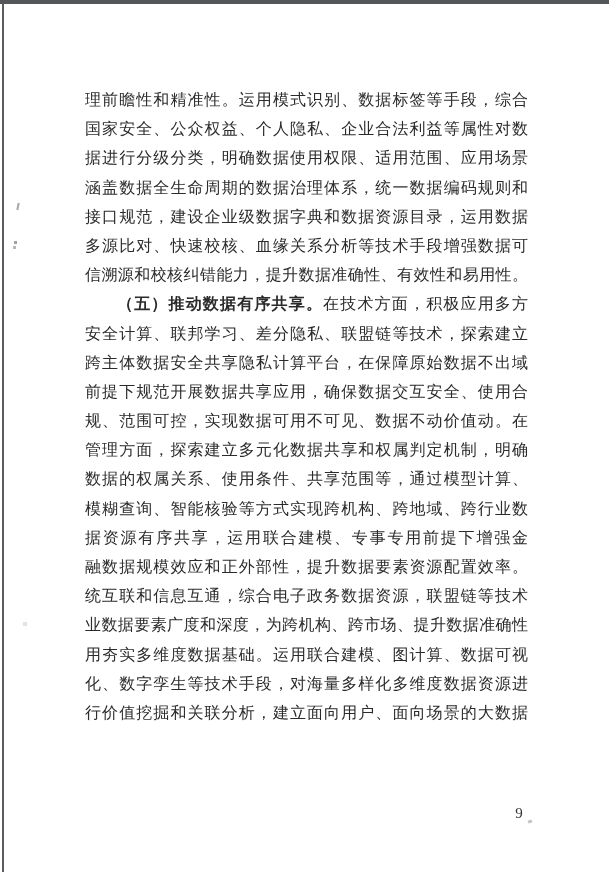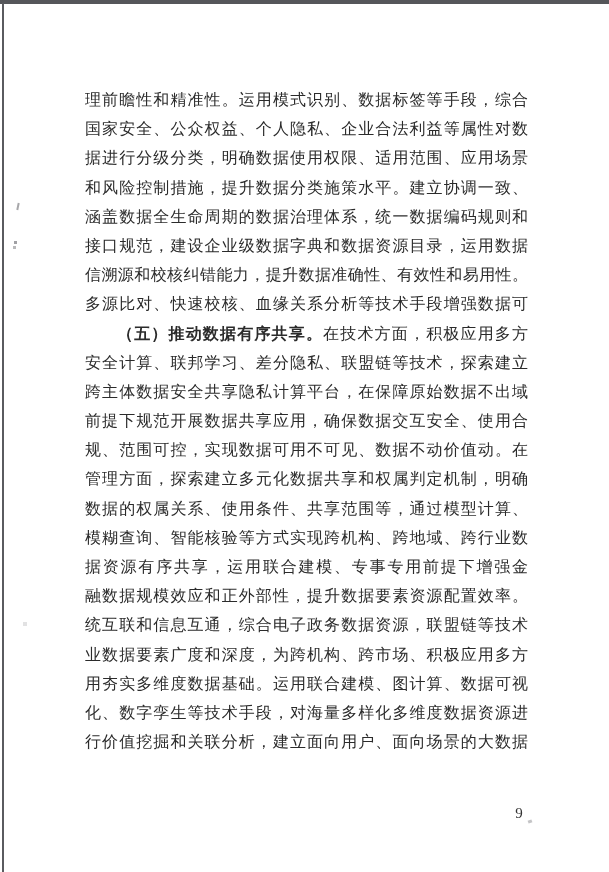--- a/index.html
+++ b/index.html
@@ -63,37 +63,36 @@
   <div class="speck speck-a"></div>
   <div class="speck speck-b1"></div>
   <div class="speck speck-b2"></div>
   <div class="speck speck-c"></div>
   <div class="speck speck-d"></div>
 
   <div class="textblock">
     <div class="line"><span>理前瞻性和精准性。运用模式识别、数据标签等手段，综合</span></div>
     <div class="line"><span>国家安全、公众权益、个人隐私、企业合法利益等属性对数</span></div>
     <div class="line"><span>据进行分级分类，明确数据使用权限、适用范围、应用场景</span></div>
-    <div class="line"><span>和风险控制措施，提升数据分类施策水平。建立协调一致、</span></div>
     <div class="line"><span>涵盖数据全生命周期的数据治理体系，统一数据编码规则和</span></div>
     <div class="line"><span>接口规范，建设企业级数据字典和数据资源目录，运用数据</span></div>
+    <div class="line"><span>多源比对、快速校核、血缘关系分析等技术手段增强数据可</span></div>
     <div class="line"><span>信溯源和校核纠错能力，提升数据准确性、有效性和易用性。</span></div>
-    <div class="line"><span>多源比对、快速校核、血缘关系分析等技术手段增强数据可</span></div>
     <div class="line indent"><span class="head">（五）推动数据有序共享。</span><span>在技术方面，积极应用多方</span></div>
     <div class="line"><span>安全计算、联邦学习、差分隐私、联盟链等技术，探索建立</span></div>
     <div class="line"><span>跨主体数据安全共享隐私计算平台，在保障原始数据不出域</span></div>
     <div class="line"><span>前提下规范开展数据共享应用，确保数据交互安全、使用合</span></div>
     <div class="line"><span>规、范围可控，实现数据可用不可见、数据不动价值动。在</span></div>
     <div class="line"><span>管理方面，探索建立多元化数据共享和权属判定机制，明确</span></div>
     <div class="line"><span>数据的权属关系、使用条件、共享范围等，通过模型计算、</span></div>
     <div class="line"><span>模糊查询、智能核验等方式实现跨机构、跨地域、跨行业数</span></div>
     <div class="line"><span>据资源有序共享，运用联合建模、专事专用前提下增强金</span></div>
     <div class="line"><span>融数据规模效应和正外部性，提升数据要素资源配置效率。</span></div>
     <div class="line"><span>统互联和信息互通，综合电子政务数据资源，联盟链等技术</span></div>
-    <div class="line"><span>业数据要素广度和深度，为跨机构、跨市场、积极应用多方</span></div>
+    <div class="line"><span>业数据要素广度和深度，为跨机构、跨市场、提升数据准确性</span></div>
     <div class="line"><span>用夯实多维度数据基础。运用联合建模、图计算、数据可视</span></div>
     <div class="line"><span>化、数字孪生等技术手段，对海量多样化多维度数据资源进</span></div>
     <div class="line"><span>行价值挖掘和关联分析，建立面向用户、面向场景的大数据</span></div>
   </div>
 
   <div class="pagenum">9</div>
 
 </div>
 
 </body></html>

